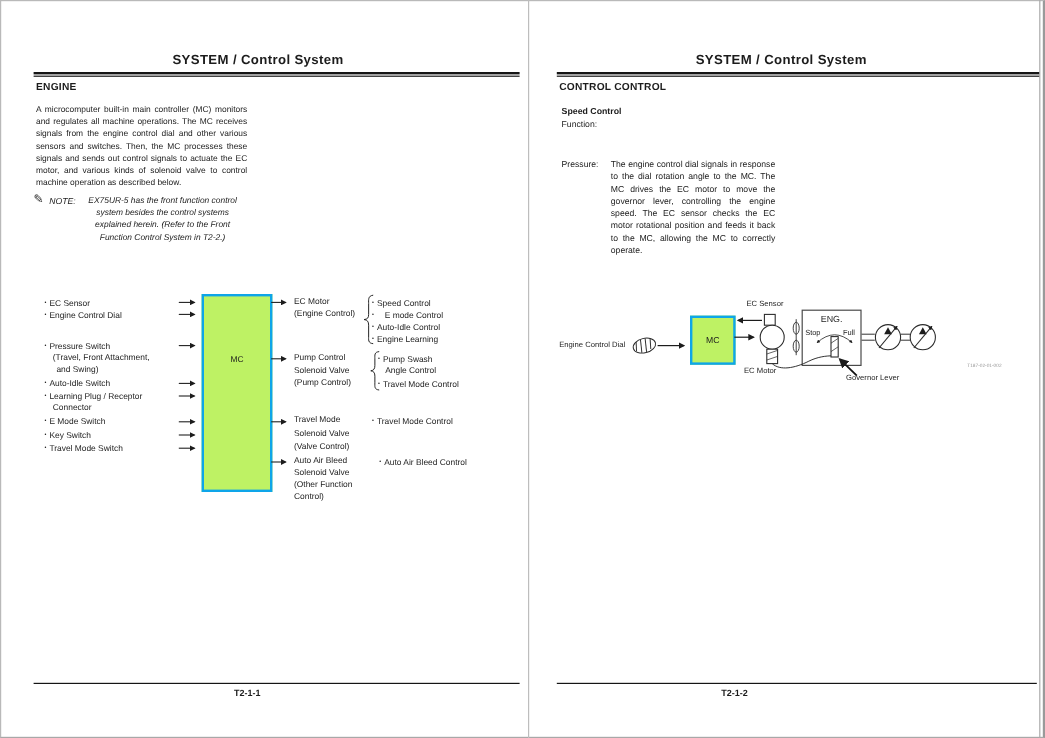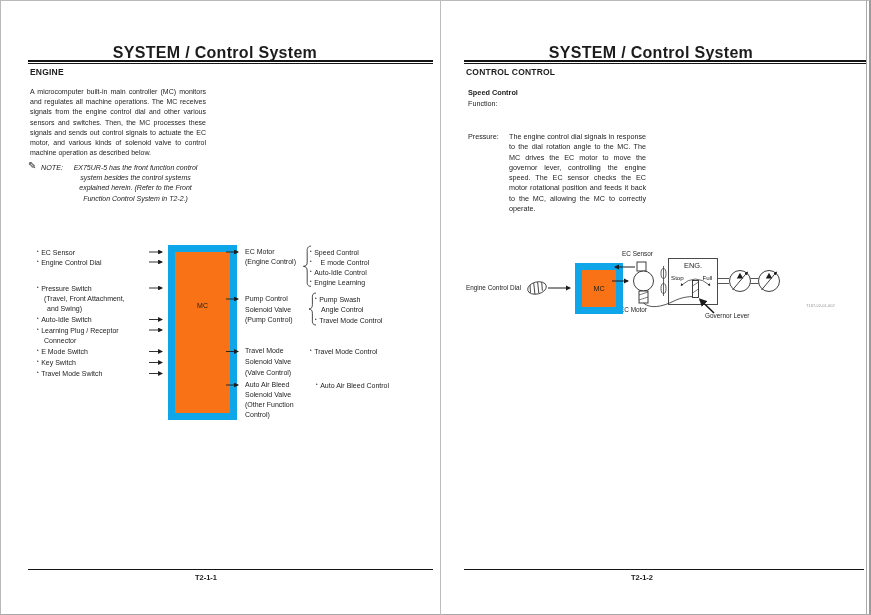--- a/index.html
+++ b/index.html
@@ -3,34 +3,34 @@
 <meta charset="utf-8">
 <style>
   html,body{margin:0;padding:0;}
   body{
     width:871px;height:615px;position:relative;background:#ffffff;
     font-family:"Liberation Sans", sans-serif;color:#1c1c1c;overflow:hidden;
   }
   .abs{position:absolute;}
   .frame{inset:0;border:1px solid #b9b9b9;border-right:2px solid #9a9a9a;border-bottom:1px solid #a8a8a8;}
   .divider{top:0;width:1px;height:615px;background:#bdbdbd;}
-  .title{font-size:16px;font-weight:bold;letter-spacing:.3px;white-space:nowrap;transform:translateX(-50%);}
+  .title{font-size:11px;font-weight:bold;letter-spacing:.3px;white-space:nowrap;transform:translateX(-50%);}
   .h1{font-size:8.5px;font-weight:bold;letter-spacing:.2px;white-space:nowrap;}
   .h2{font-size:7.3px;font-weight:bold;white-space:nowrap;}
   .rule{background:#151515;}
   .body7{font-size:7px;line-height:10.2px;text-align:justify;}
   .body72{font-size:7.2px;line-height:10.3px;text-align:justify;}
   .lab7{font-size:7.2px;white-space:nowrap;}
   .dg7{font-size:7px;line-height:8px;white-space:nowrap;}
   .lab6{font-size:6.4px;white-space:nowrap;}
   .ital{font-style:italic;text-align:center;}
   .bu::before{content:"•";display:inline-block;font-size:4.5px;vertical-align:1.6px;margin-right:2.6px;}
   .bu-wide::before{margin-right:9px;}
   .pgnum{font-size:7.5px;font-weight:bold;transform:translateX(-50%);white-space:nowrap;}
-  .boxed{border:7px solid #0ea5e9;background:#f97316;}
+  .boxed{border:2px solid #0ea5e9;background:#bef264;}
   .figcode{font-size:5px;color:#999;transform:scale(.8);transform-origin:left top;white-space:nowrap;}
   svg{position:absolute;left:0;top:0;pointer-events:none;}
   .cc{display:flex;align-items:center;justify-content:center;}
 </style>
 </head>
 <body>
 
 <div class="abs frame"></div>
 <div class="abs divider" style="left:440px;"></div>
 <div class="abs" style="left:866px;top:0;width:1px;height:615px;background:#ababab;"></div>
@@ -214,14 +214,14 @@
       <line x1="732.5" y1="290" x2="747.5" y2="272" marker-end="url(#arw3)"></line>
     </g>
     <g stroke="#2a2a2a" stroke-width="0.9" fill="none">
       <circle cx="769" cy="281" r="10.5"></circle>
       <polygon points="765.8,278.5 772.2,278.5 769,272.8" fill="#1c1c1c" stroke="none"></polygon>
       <line x1="761.5" y1="290" x2="776.5" y2="272" marker-end="url(#arw3)"></line>
     </g>
   </svg>
 
   <div class="abs rule" style="left:464px;top:569px;width:400px;height:1px;"></div>
-  <div class="abs pgnum" style="left:642px;top:573px;">T2-1-2</div>
+  <div class="abs pgnum" style="left:612px;top:573px;">T2-1-2</div>
 </div>
 
 </body></html>

